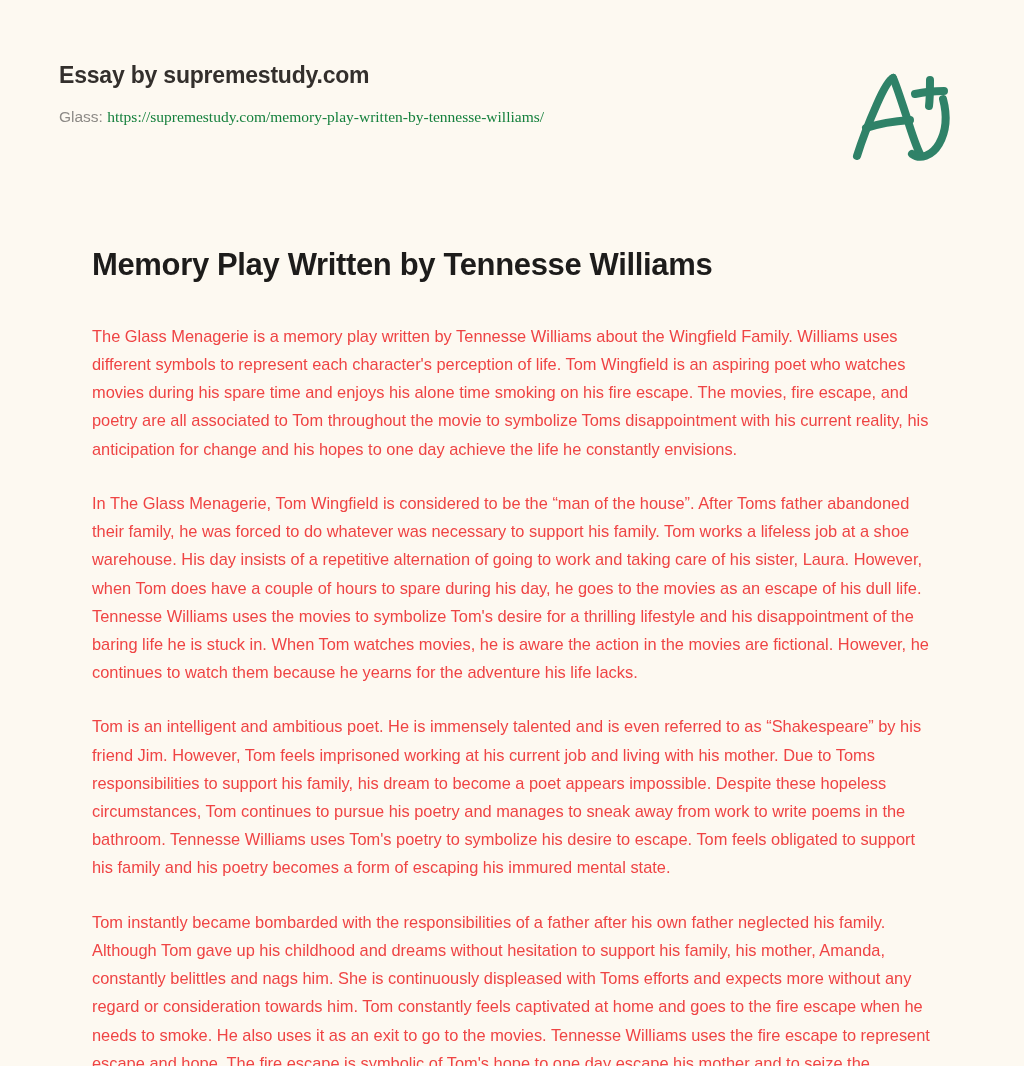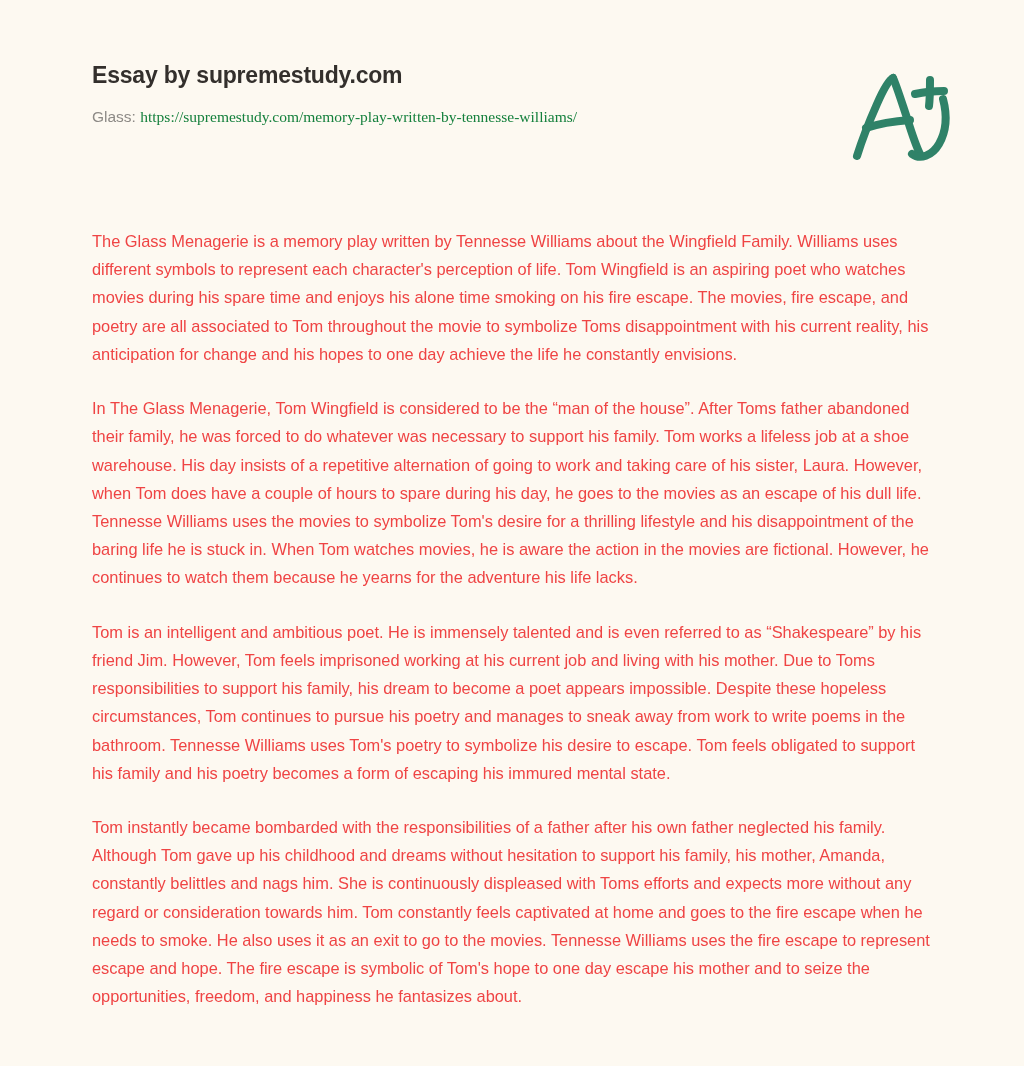--- a/index.html
+++ b/index.html
@@ -22,21 +22,21 @@
     box-sizing: border-box;
   }
 
   
   .header {
     position: absolute;
     top: 0;
     left: 0;
     right: 4px;
     height: 190px;
-    padding: 62px 92px 0 92px;
+    padding: 62px 92px 0 59px;
     box-sizing: border-box;
   }
 
   .brand-line {
     font-size: 23px;
     font-weight: bold;
     color: #332f2c;
     letter-spacing: -0.2px;
     line-height: 1.2;
     margin: 0;
@@ -138,20 +138,21 @@
         <path d="M86 14 C86 22, 86 32, 85 40" stroke-width="8"></path>
 
         <path d="M71 28 C80 26, 92 25, 100 25" stroke-width="8"></path>
 
         <path d="M99 33 C103 48, 103 64, 95 78 C88 90, 76 94, 68 88" stroke-width="8"></path>
       </g>
     </svg>
   </div>
 
   <div class="article">
+    <h1 class="article-title">Memory Play Written by Tennesse Williams</h1>
 
     <div class="article-body">
       <p>The Glass Menagerie is a memory play written by Tennesse Williams about the Wingfield Family. Williams uses different symbols to represent each character's perception of life. Tom Wingfield is an aspiring poet who watches movies during his spare time and enjoys his alone time smoking on his fire escape. The movies, fire escape, and poetry are all associated to Tom throughout the movie to symbolize Toms disappointment with his current reality, his anticipation for change and his hopes to one day achieve the life he constantly envisions.</p>
       <p>In The Glass Menagerie, Tom Wingfield is considered to be the “man of the house”. After Toms father abandoned their family, he was forced to do whatever was necessary to support his family. Tom works a lifeless job at a shoe warehouse. His day insists of a repetitive alternation of going to work and taking care of his sister, Laura. However, when Tom does have a couple of hours to spare during his day, he goes to the movies as an escape of his dull life. Tennesse Williams uses the movies to symbolize Tom's desire for a thrilling lifestyle and his disappointment of the baring life he is stuck in. When Tom watches movies, he is aware the action in the movies are fictional. However, he continues to watch them because he yearns for the adventure his life lacks.</p>
       <p>Tom is an intelligent and ambitious poet. He is immensely talented and is even referred to as “Shakespeare” by his friend Jim. However, Tom feels imprisoned working at his current job and living with his mother. Due to Toms responsibilities to support his family, his dream to become a poet appears impossible. Despite these hopeless circumstances, Tom continues to pursue his poetry and manages to sneak away from work to write poems in the bathroom. Tennesse Williams uses Tom's poetry to symbolize his desire to escape. Tom feels obligated to support his family and his poetry becomes a form of escaping his immured mental state.</p>
       <p>Tom instantly became bombarded with the responsibilities of a father after his own father neglected his family. Although Tom gave up his childhood and dreams without hesitation to support his family, his mother, Amanda, constantly belittles and nags him. She is continuously displeased with Toms efforts and expects more without any regard or consideration towards him. Tom constantly feels captivated at home and goes to the fire escape when he needs to smoke. He also uses it as an exit to go to the movies. Tennesse Williams uses the fire escape to represent escape and hope. The fire escape is symbolic of Tom's hope to one day escape his mother and to seize the opportunities, freedom, and happiness he fantasizes about.</p>
 
     </div>
   </div>
 

